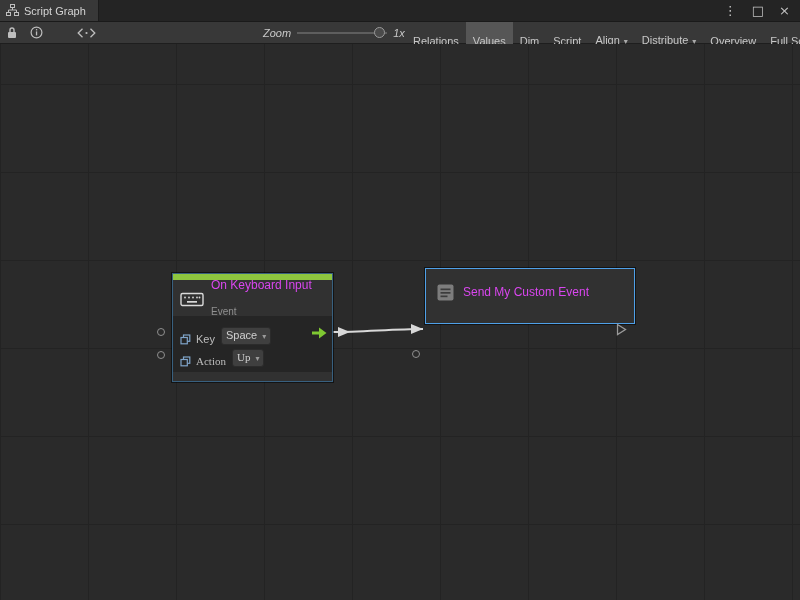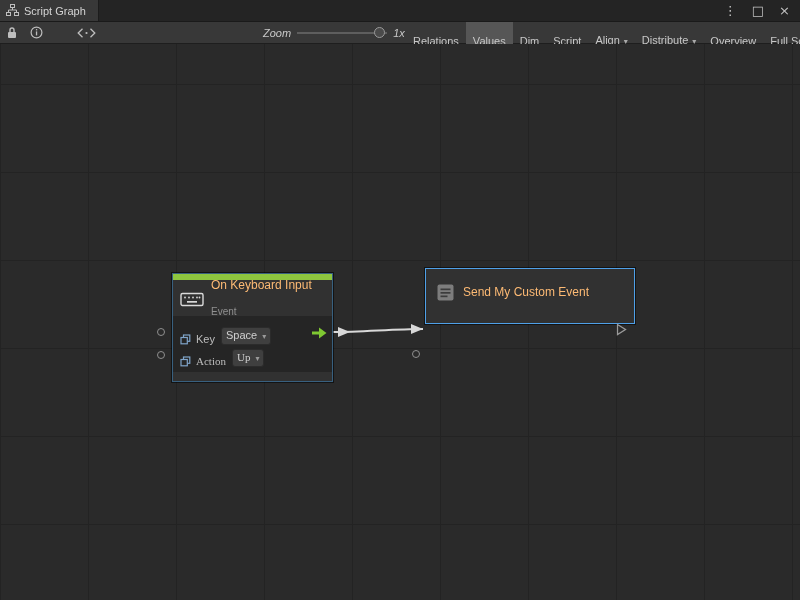--- a/index.html
+++ b/index.html
@@ -35,21 +35,21 @@
 
   
   .node { position:absolute; box-shadow:0 0 0 1px rgba(0,0,0,.55); background:#252525; }
   .node1 { left:172px; top:229px; width:161px; border:1px solid #38607f; }
   .node2 { left:425px; top:224px; width:210px; border:1px solid #4fa0e8; }
   .accent { height:6px; background:#8dc63f; }
   .nheader { background:#313131; display:flex; align-items:center; padding:0 7px; }
   .node1 .nheader { height:36px; }
   .node2 .nheader { height:46px; padding:0 9px; }
   .nicon { display:flex; margin-right:7px; }
-  .ntitle { color:#fdba74; font-size:12px; line-height:13px; }
+  .ntitle { color:#d946ef; font-size:12px; line-height:13px; }
   .nsub { color:#909090; font-size:10px; line-height:11px; margin-top:14px; }
   .nbody { background:#252525; padding:5px 0; }
   .node2 .nbody { padding:2px 0; }
   .nrow { position:relative; display:flex; align-items:center; padding-left:7px; }
   .node1 .nrow { height:24px;align-items:flex-end; }
   .node1 .nrow + .nrow { height:22px;font-family:Liberation Serif, serif; }
   .node2 .flowrow { height:26px; justify-content:space-between; padding:0 7px; }
   .node2 .valrow { height:24px; padding-left:9px; }
   .picon { display:flex; margin-right:5px; }
   .plabel { color:#bdbdbd; font-size:11px; margin-right:6px; }

